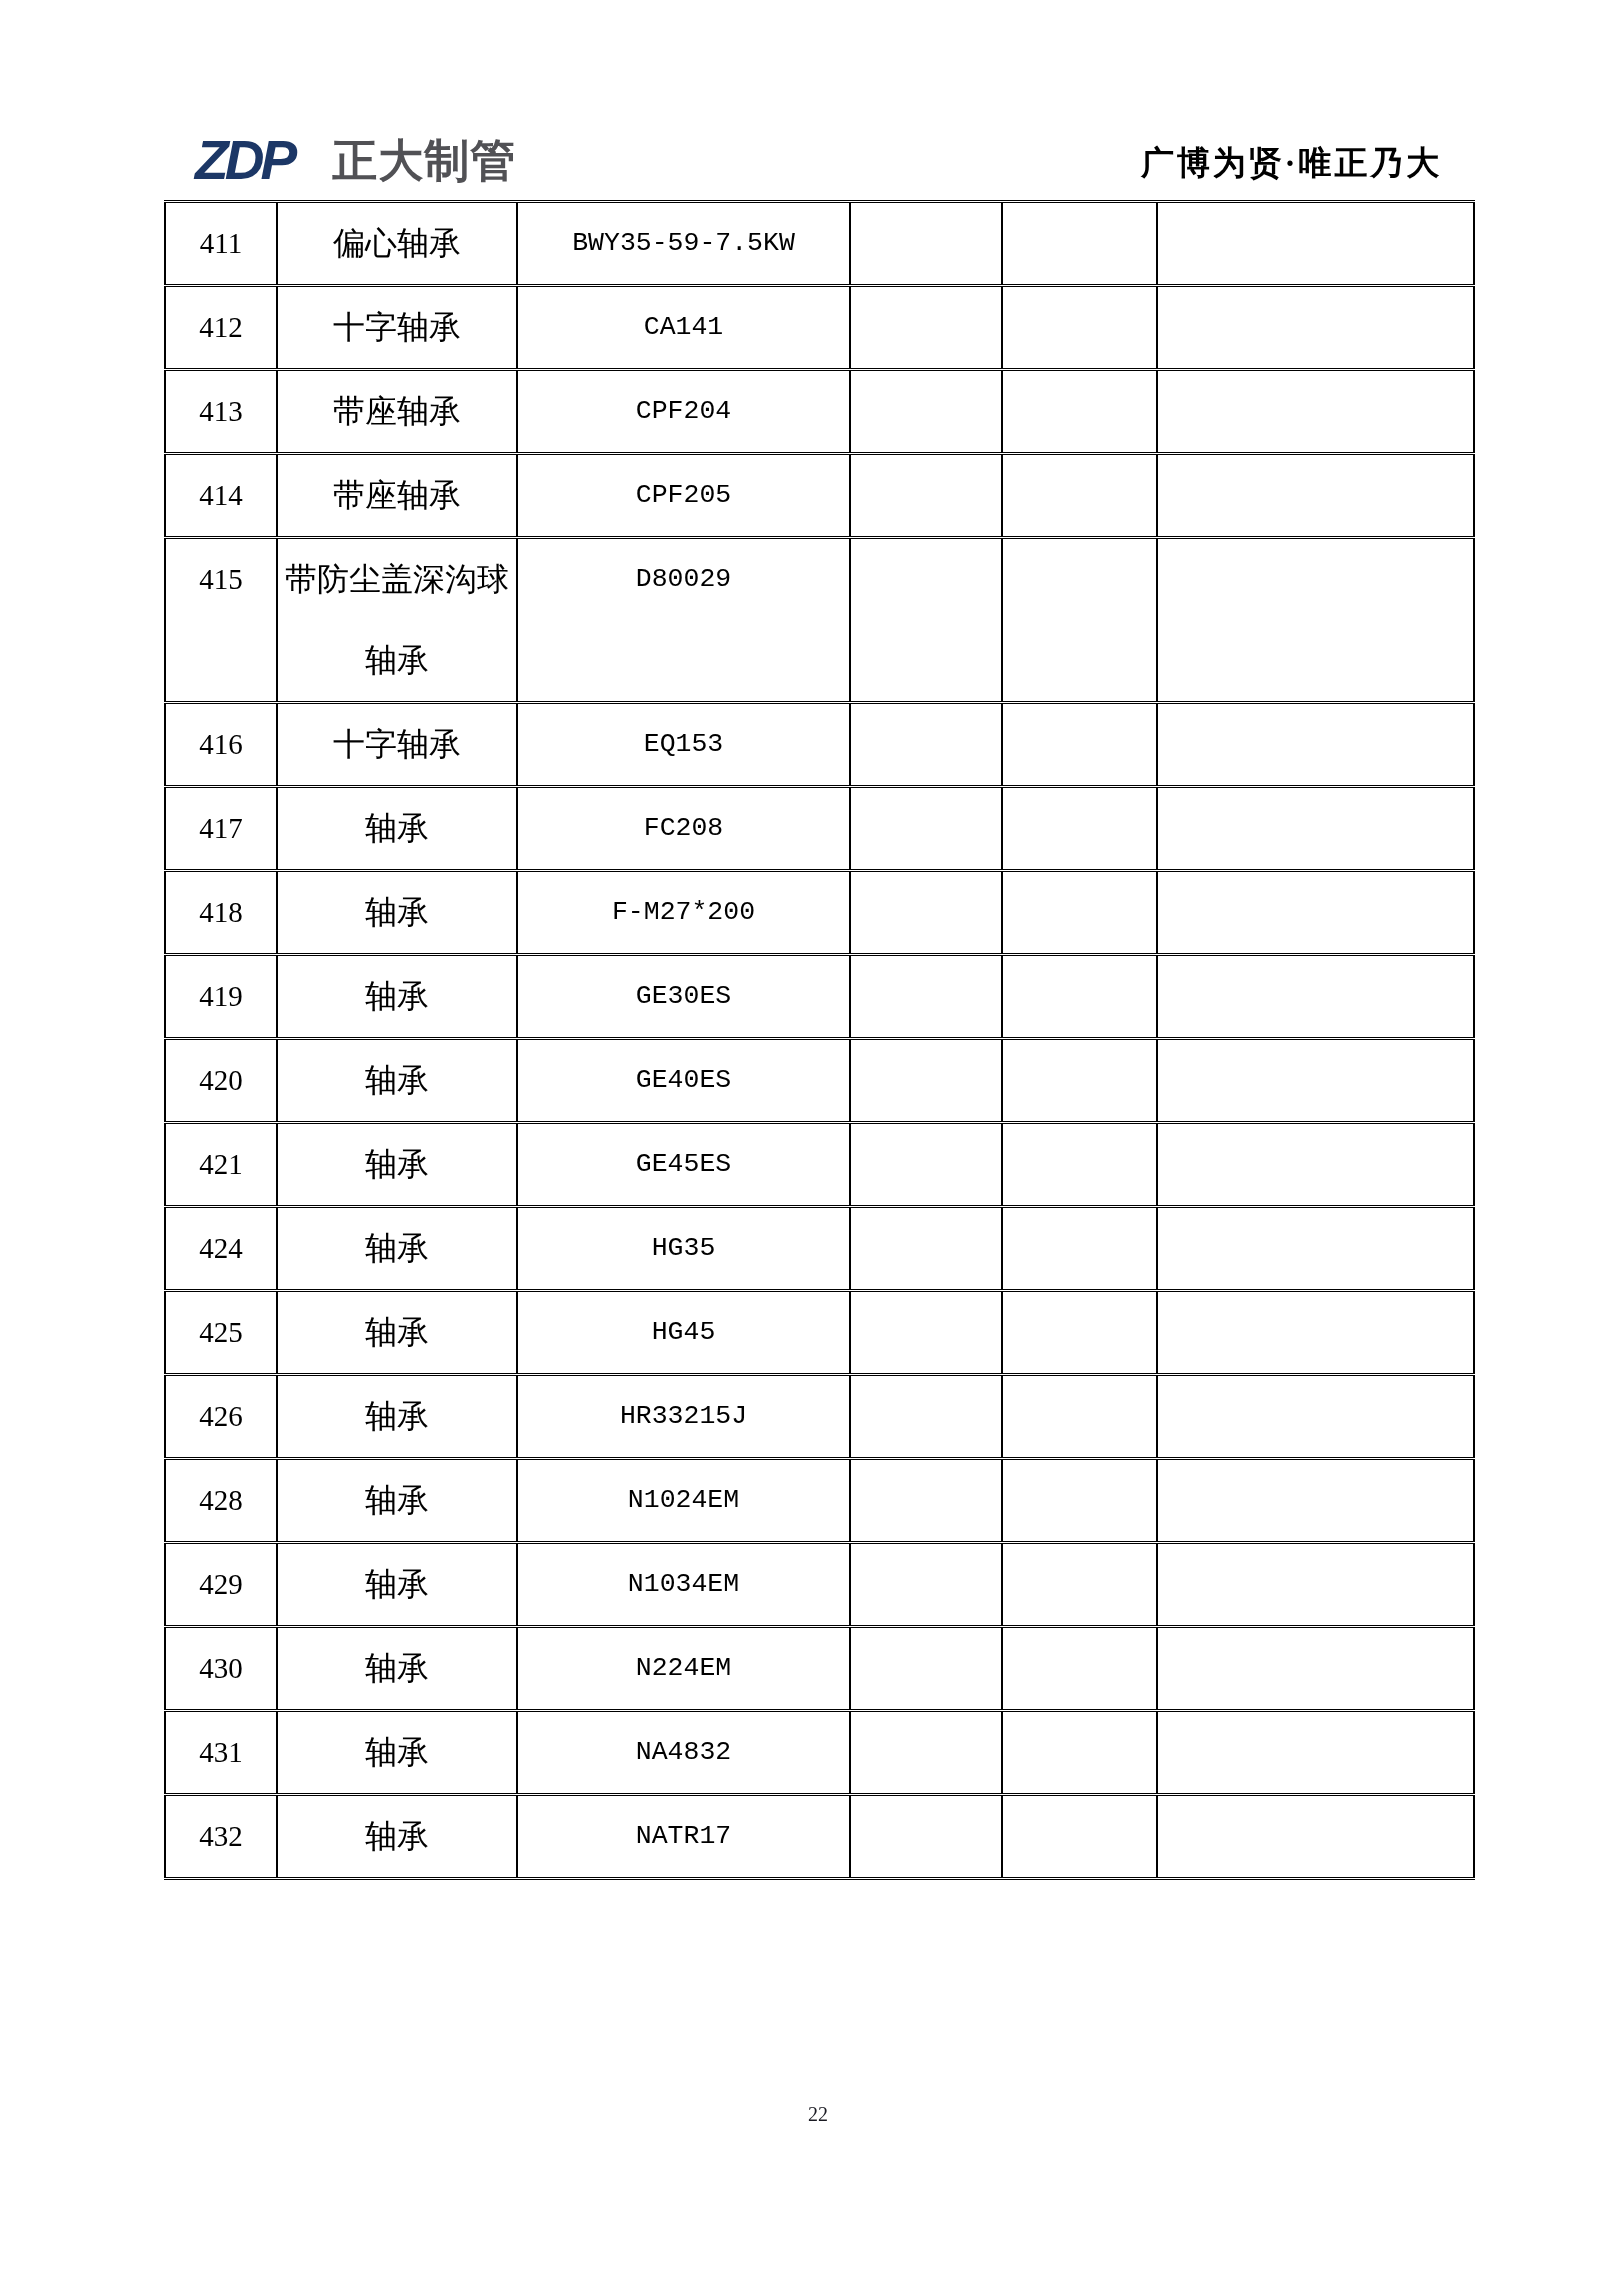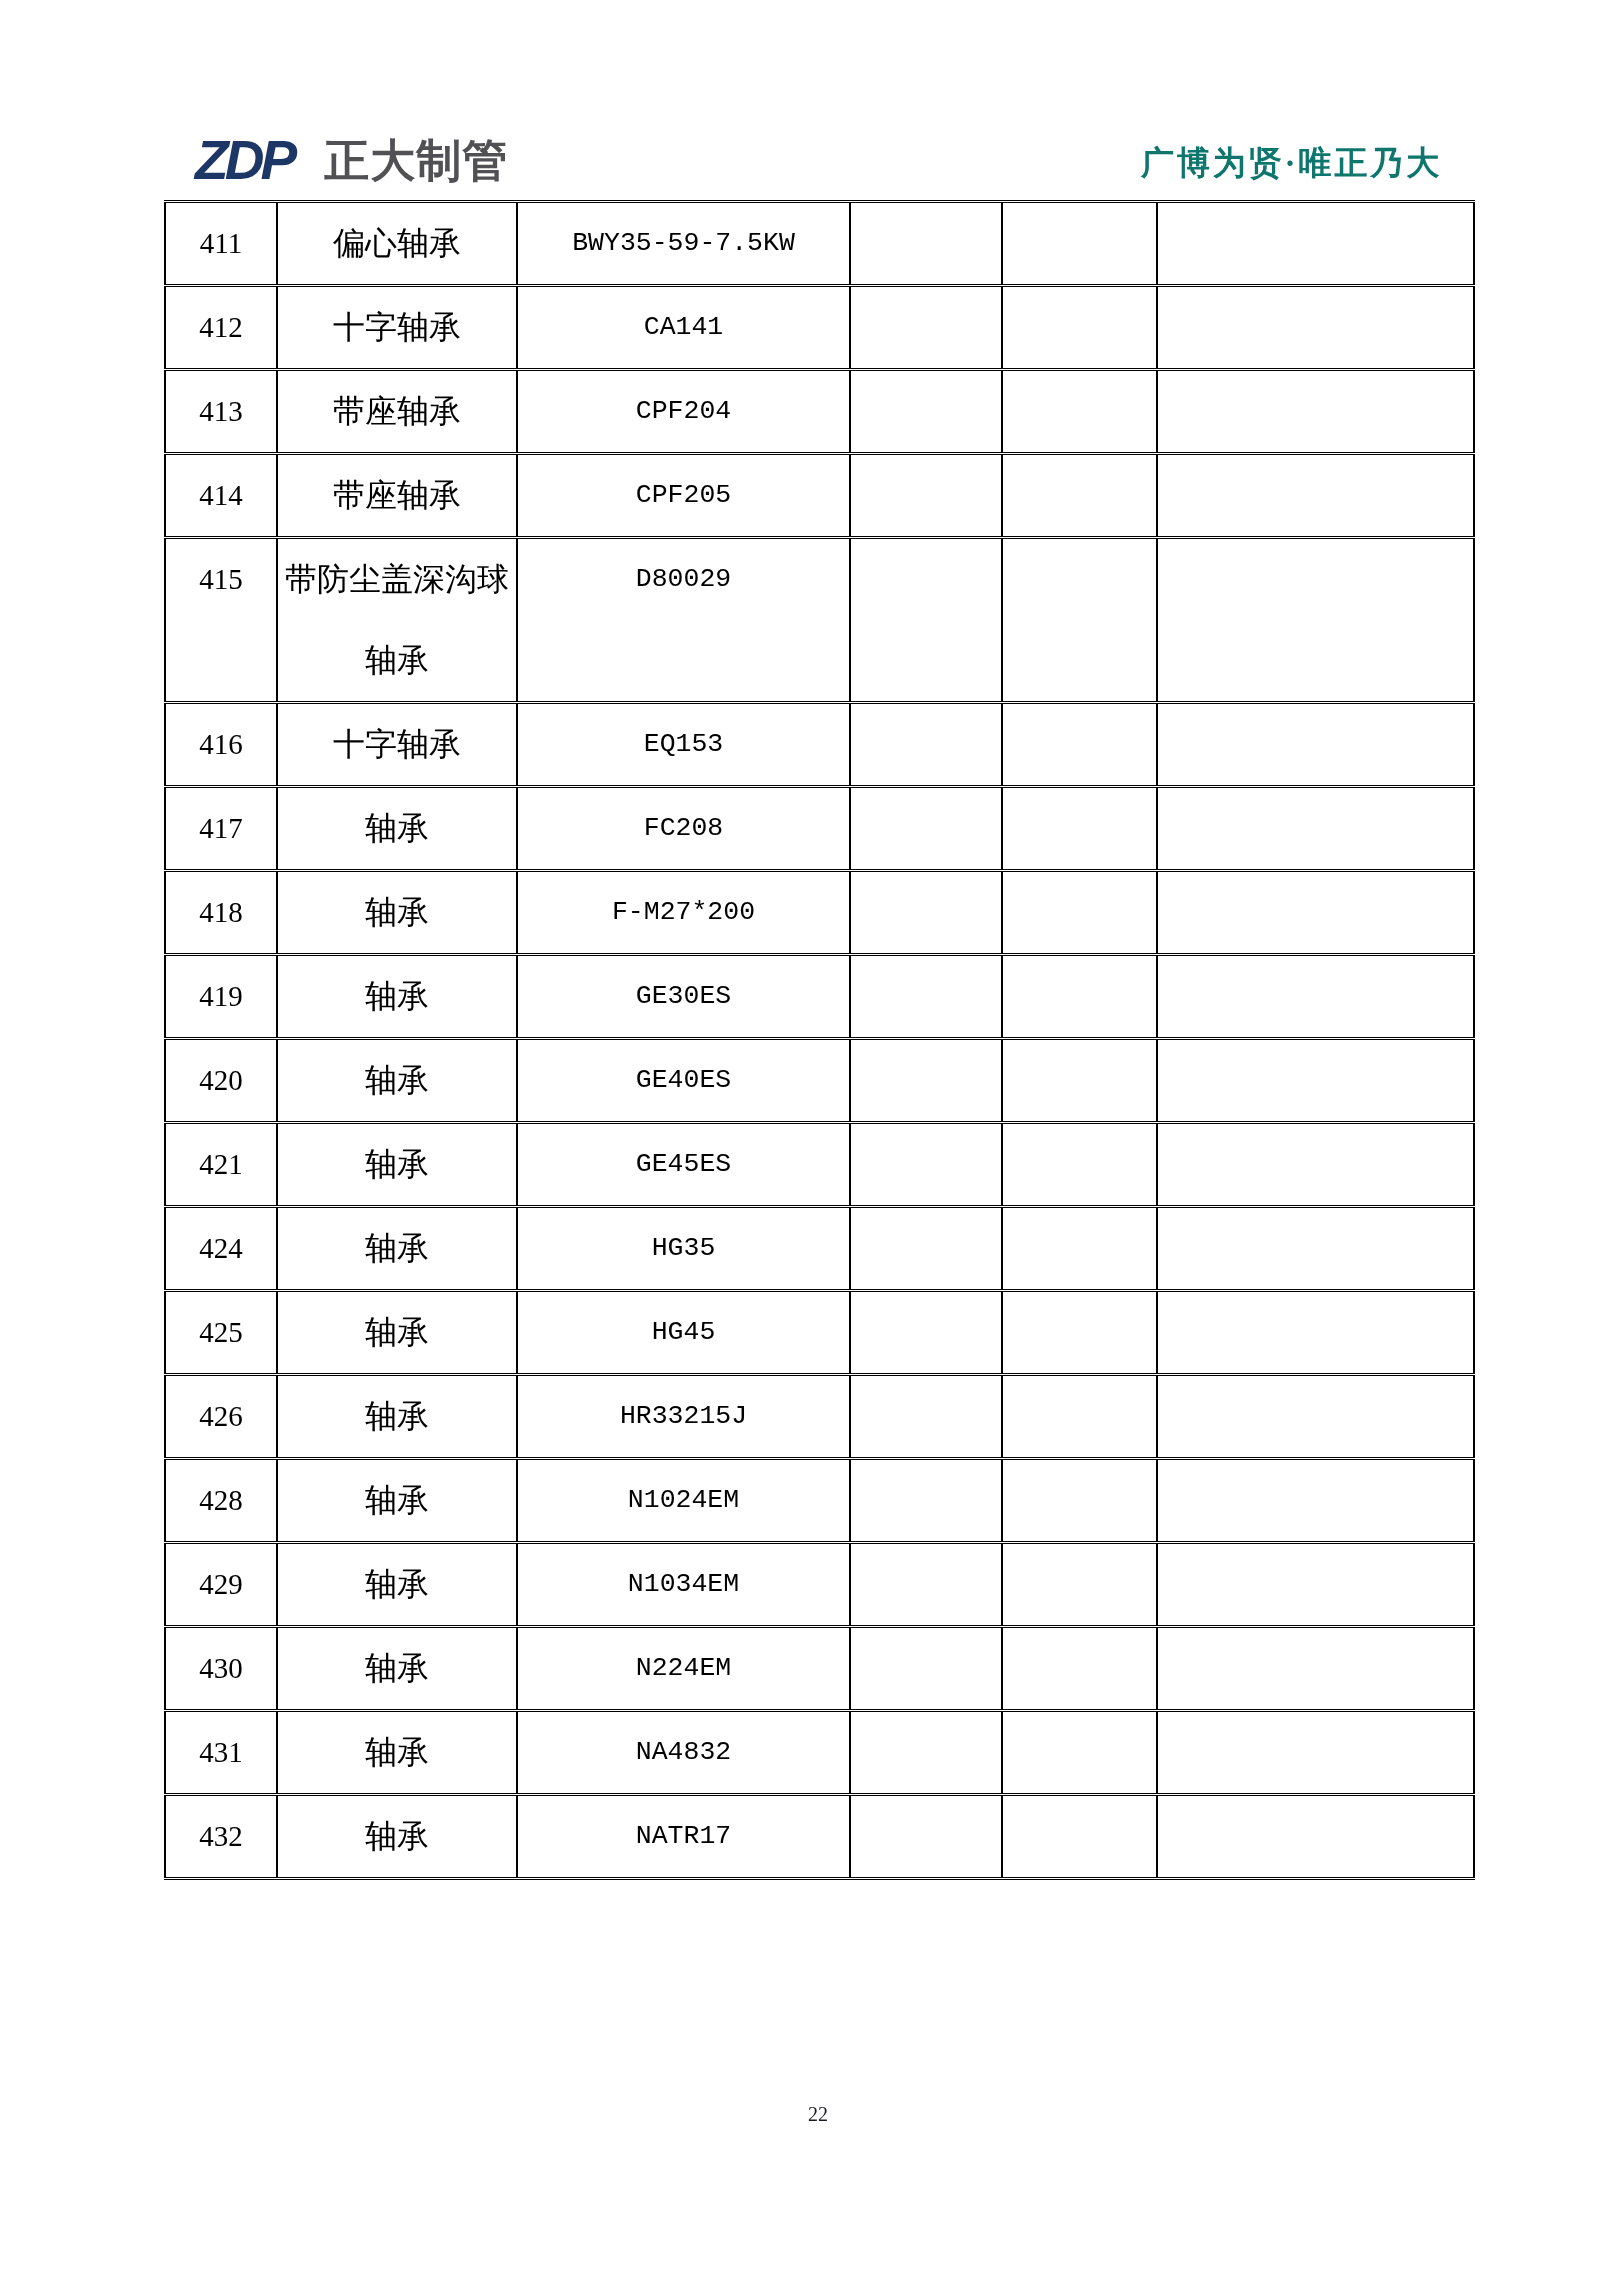--- a/index.html
+++ b/index.html
@@ -19,20 +19,21 @@
 
   
   .header-logo {
     position: absolute;
     left: 195px;
     top: 135px;
     height: 51px;
     display: flex;
     align-items: flex-start;
     white-space: nowrap;
+    gap: 8px;
   }
   .logo-zdp {
     font-family: "Liberation Sans", "DejaVu Sans", sans-serif;
     font-weight: bold;
     font-style: italic;
     font-size: 55px;
     line-height: 51px;
     letter-spacing: -3.9px;
     color: #1c3766;
   }
@@ -47,21 +48,21 @@
   }
   .slogan {
     position: absolute;
     left: 1141px;
     top: 145px;
     font-family: "Liberation Serif", "DejaVu Serif", serif;
     font-weight: bold;
     font-size: 33px;
     line-height: 37px;
     letter-spacing: 2.9px;
-    color: #0f766e;
+    color: #000000;
     white-space: nowrap;
   }
 
   
   .parts-table {
     position: absolute;
     left: 164px;
     top: 200px;
     width: 1308px;
     border-collapse: collapse;

